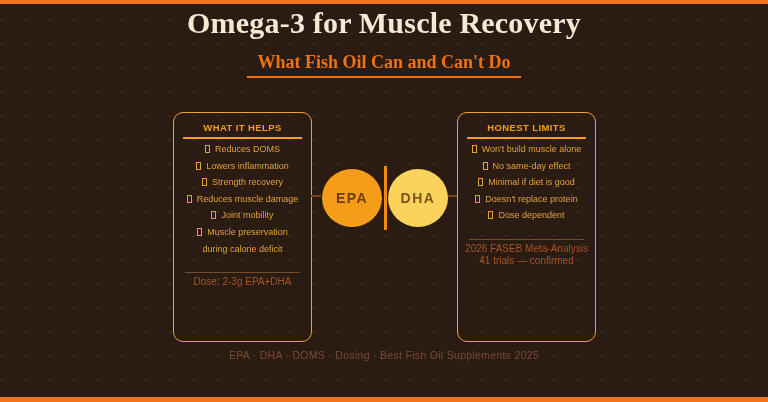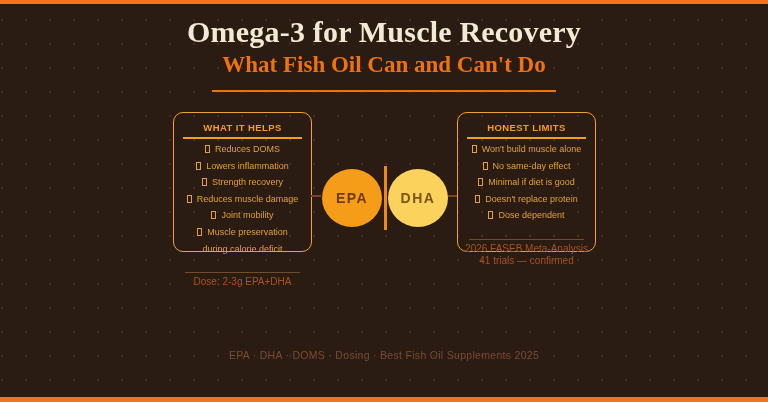--- a/index.html
+++ b/index.html
@@ -11,33 +11,33 @@
     background-size: 24px 24px;
     background-position: 14px 8px;
     overflow:hidden;
     font-family:"Liberation Sans", sans-serif;
   }
   .bar { position:absolute; left:0; width:768px; background:#f4731c; }
   .bar-top { top:0; height:4px; }
   .bar-bottom { bottom:0; height:5px; }
 
   .title {
-    position:absolute; top:15px; left:0; width:768px;
+    position:absolute; top:6px; left:0; width:768px;
     text-align:center; font-family:"Liberation Serif", serif;
     font-weight:bold; font-size:30px; color:#f3ead3; letter-spacing:0.2px;
   }
   .subtitle-wrap { position:absolute; top:52px; left:0; width:768px; text-align:center; }
   .subtitle {
     display:inline-block; font-family:"Liberation Serif", serif;
-    font-weight:bold; font-size:23px; color:#ee720e;
-    border-bottom:2.5px solid #ee720e; padding:0 10px 12px;
+    font-weight:bold; font-size:18px; color:#ee720e;
+    border-bottom:2.5px solid #ee720e; padding:0 10px 3px;
   }
 
   .card {
-    position:absolute; top:112px; width:139px; height:140px;
+    position:absolute; top:112px; width:139px; height:230px;
     border:1.5px solid #f0a135; border-radius:10px;
     display:flex; flex-direction:column; padding:6px 6px 7px;
   }
   .card-left  { left:173px; }
   .card-right { left:457px; }
   .card-title {
     font-size:9.5px; font-weight:bold; color:#f59e18; text-align:center;
     letter-spacing:0.4px; padding:3px 0 4px; margin:0 3px;
     border-bottom:2px solid #f5a01b;
   }

